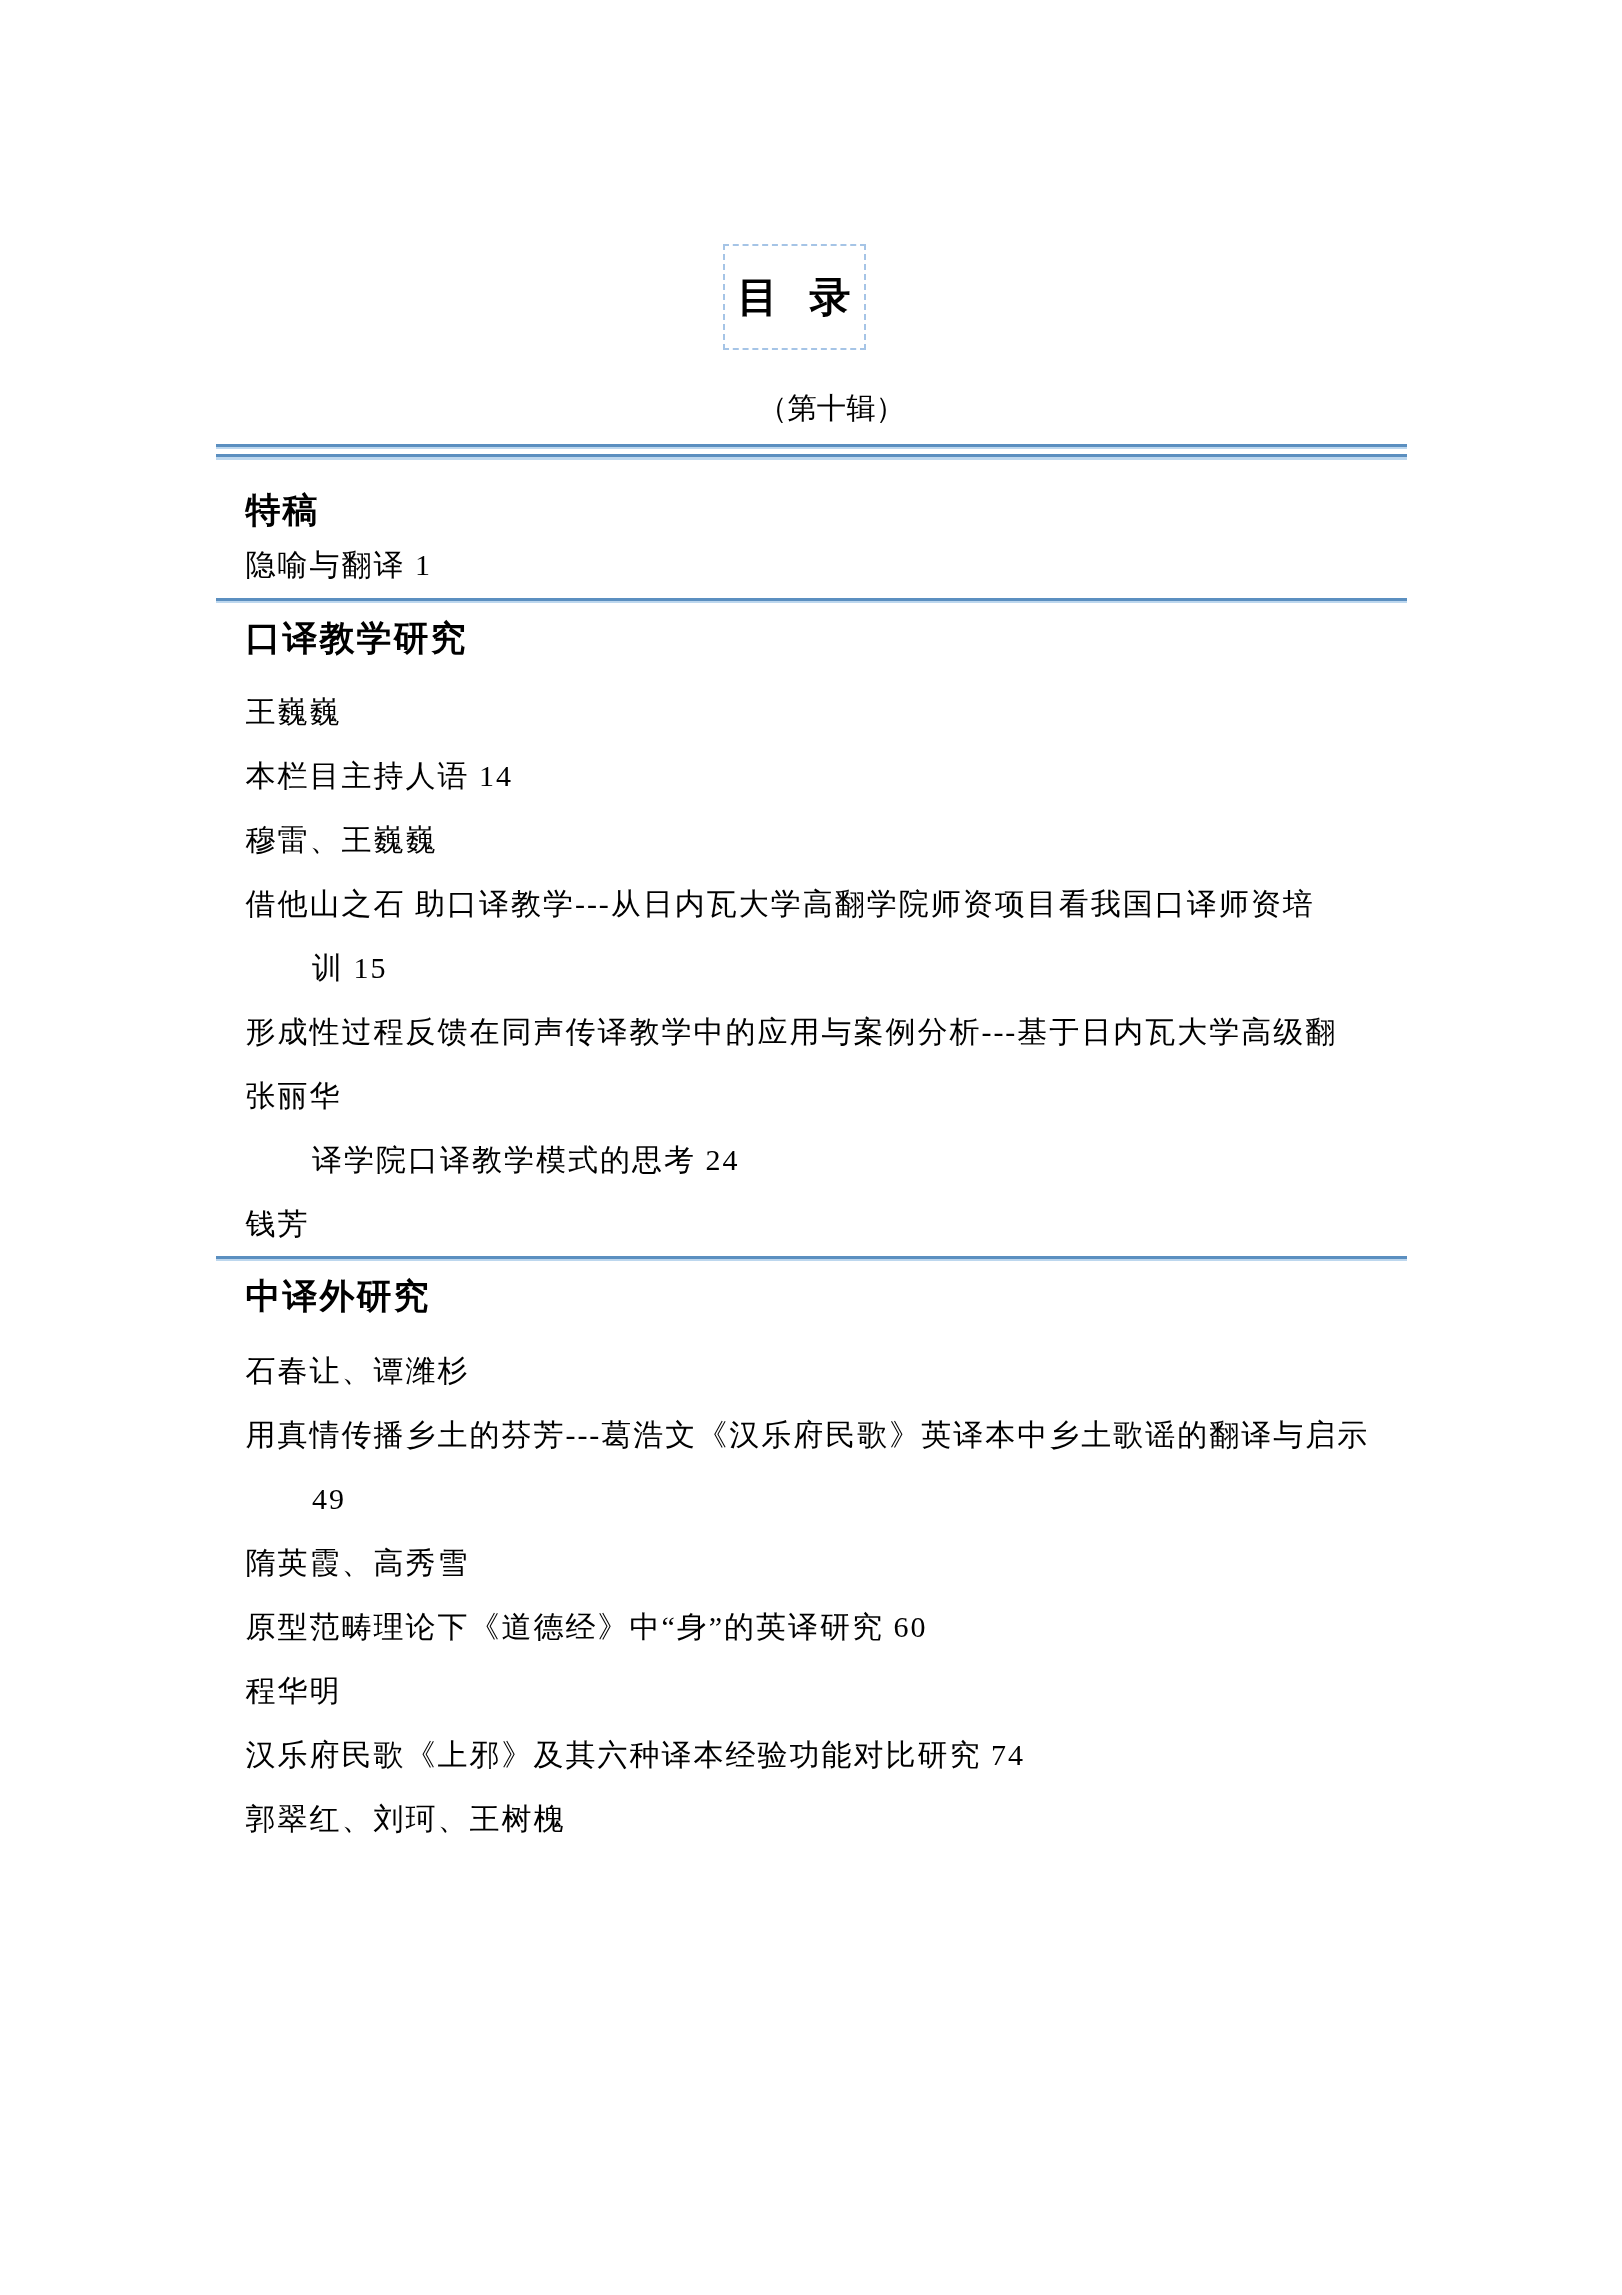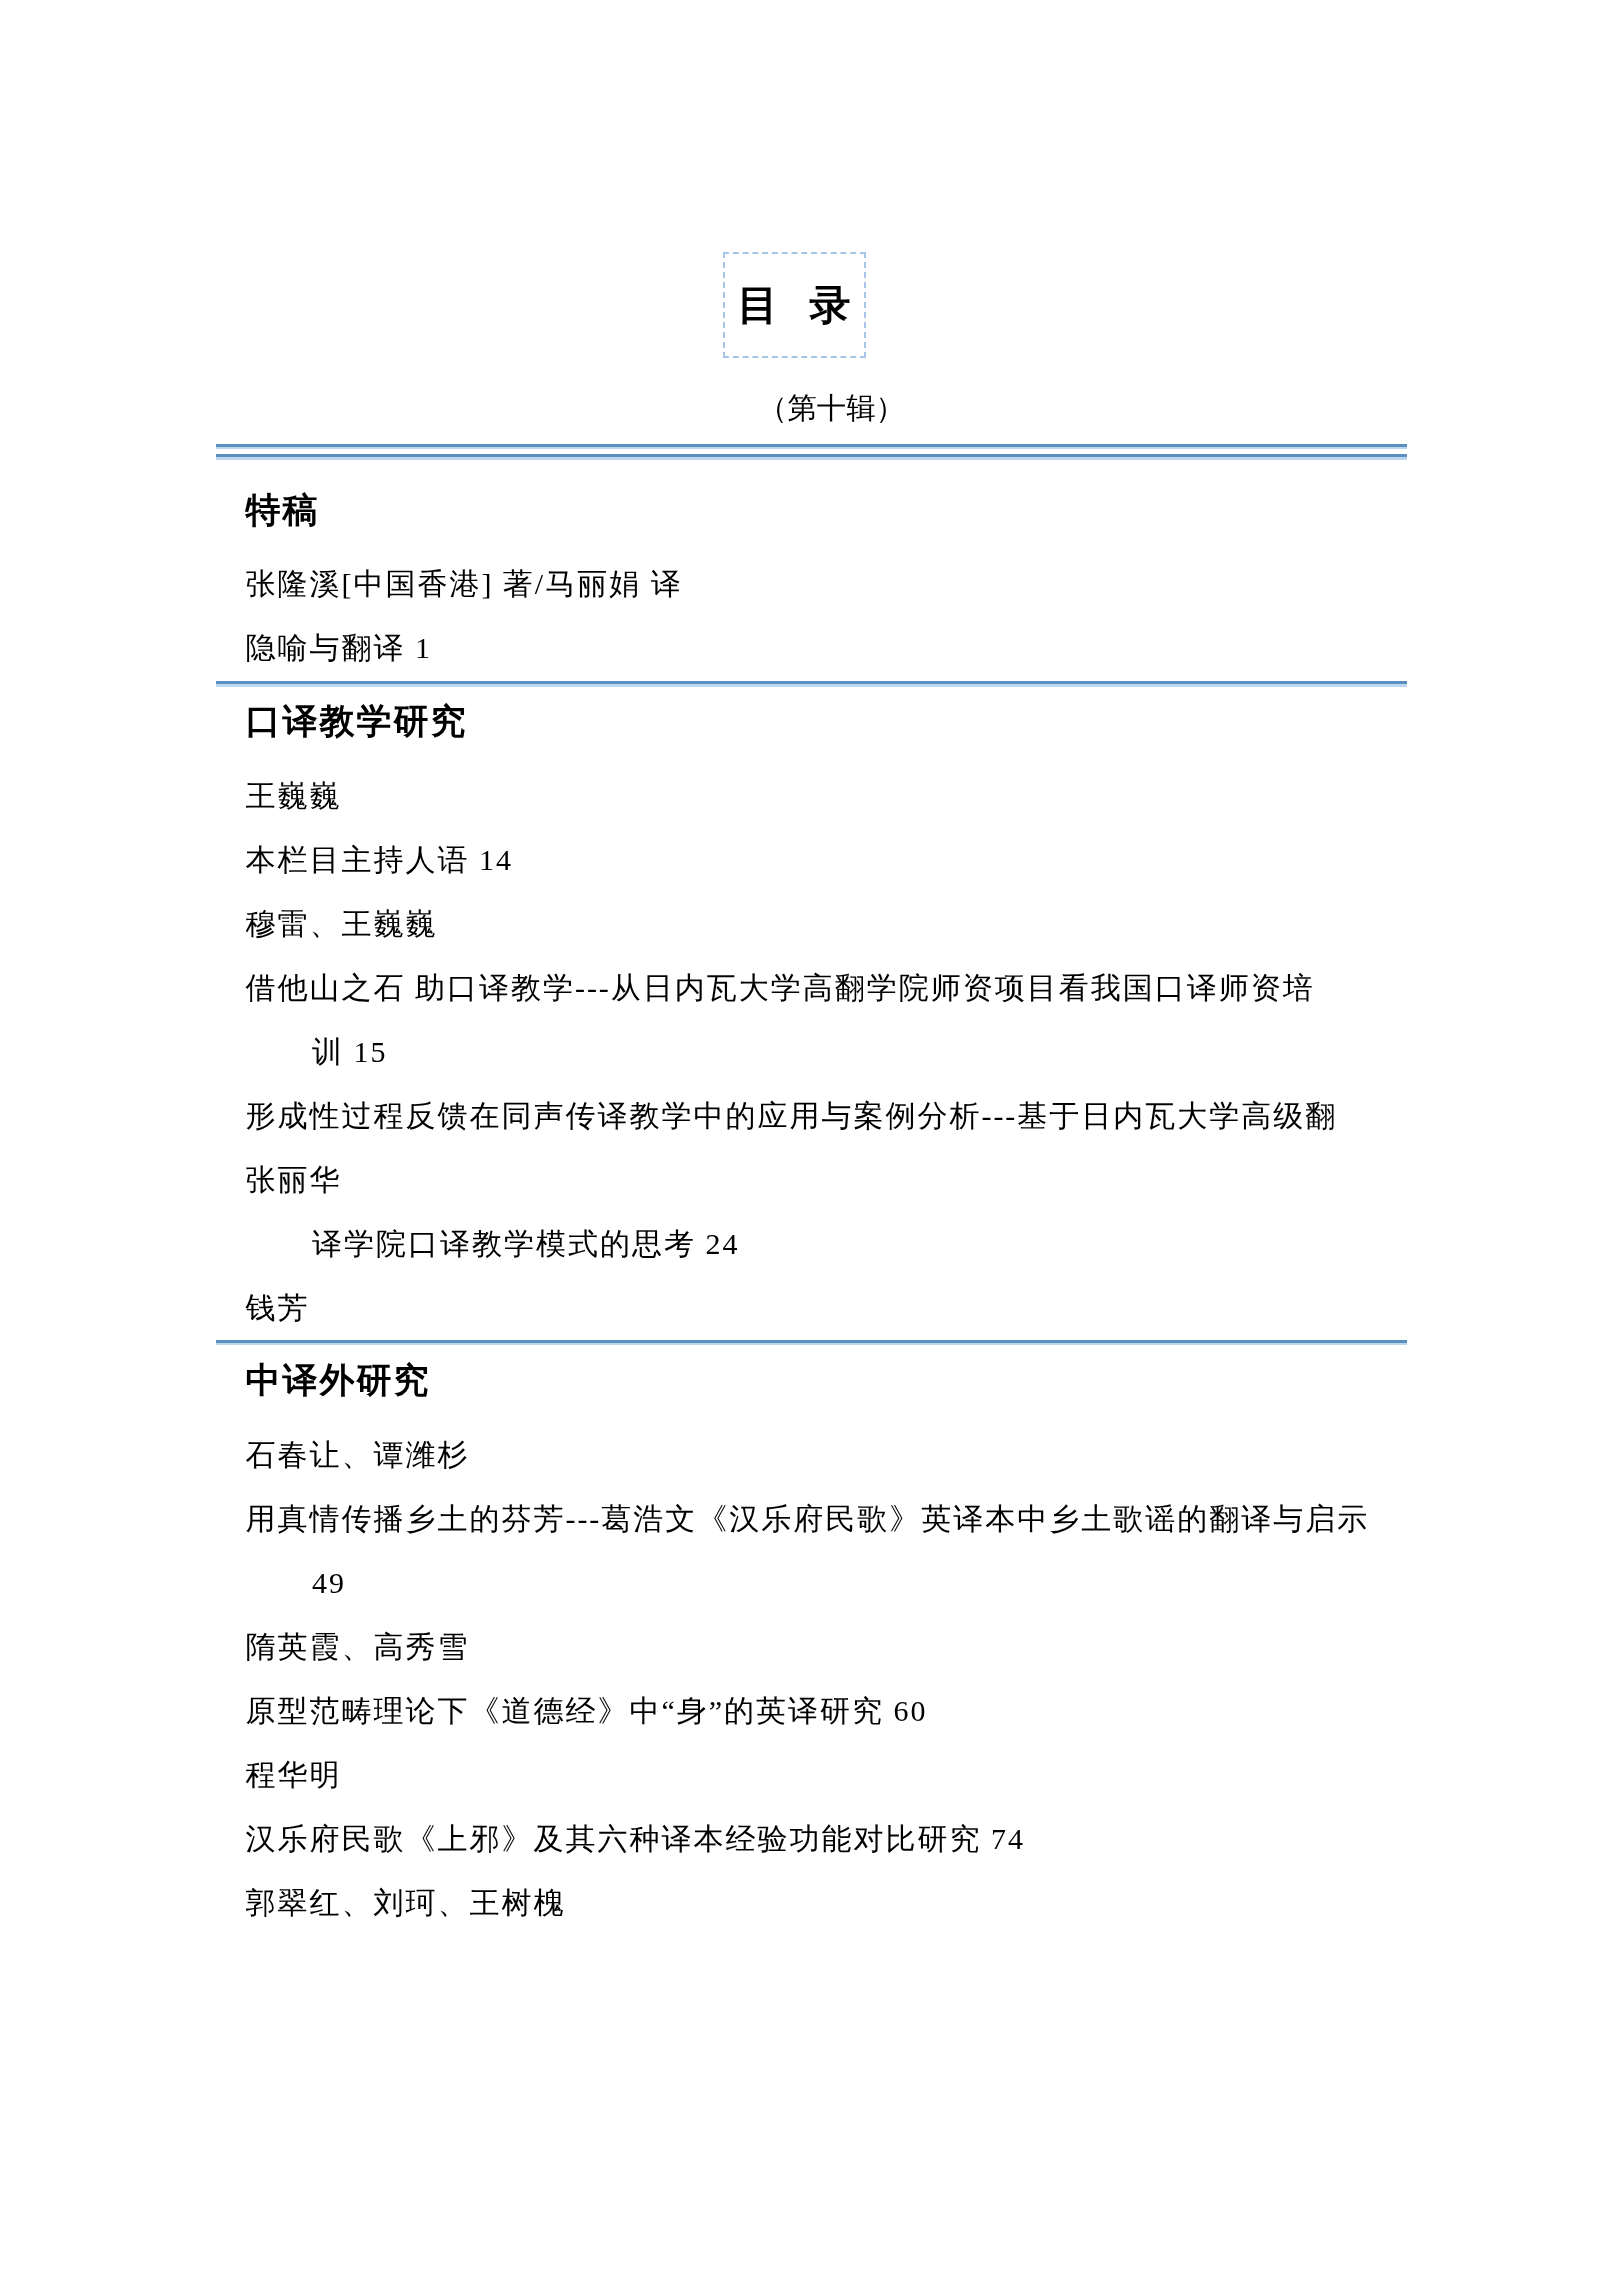--- a/index.html
+++ b/index.html
@@ -12,21 +12,21 @@
     width: 1623px;
     height: 2295px;
     background: #ffffff;
     overflow: hidden;
     color: #000;
     font-family: "Liberation Serif", "DejaVu Serif", serif;
   }
   .title-box {
     position: absolute;
     left: 723px;
-    top: 252px;
+    top: 244px;
     width: 139px;
     height: 102px;
     border: 2px dashed var(--box-border, #a5c4e6);
     display: flex;
     align-items: center;
     justify-content: center;
   }
   .title-text {
     font-size: 41px;
     font-weight: bold;
@@ -94,21 +94,20 @@
   </div>
 
   <div class="subtitle">（第十辑）</div>
 
   <div class="content">
 
     <hr class="rule">
 
     <hr class="rule mt8">
     <h2 class="heading mt40">特稿</h2>
-    <p class="entry first">张隆溪[中国香港] 著/马丽娟 译</p>
     <p class="entry">隐喻与翻译 1</p>
 
     <hr class="rule mt2">
     <h2 class="heading mt16">口译教学研究</h2>
     <p class="entry first">王巍巍</p>
     <p class="entry">本栏目主持人语 14</p>
     <p class="entry">穆雷、王巍巍</p>
     <p class="entry">借他山之石 助口译教学---从日内瓦大学高翻学院师资项目看我国口译师资培</p>
     <p class="entry indent">训 15</p>
     <p class="entry">形成性过程反馈在同声传译教学中的应用与案例分析---基于日内瓦大学高级翻</p>

